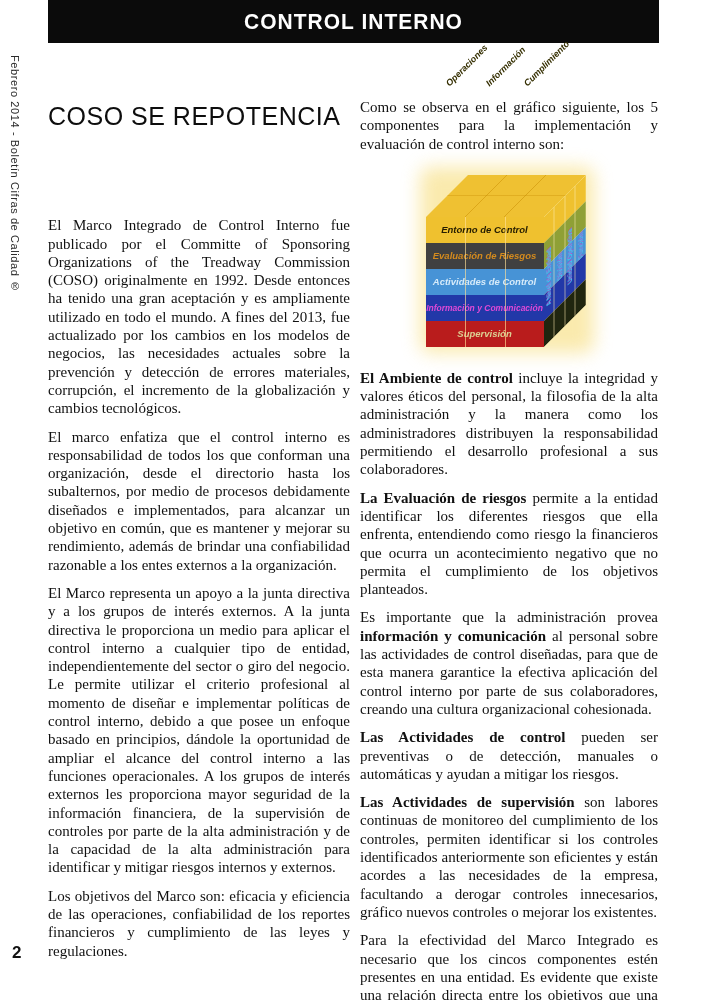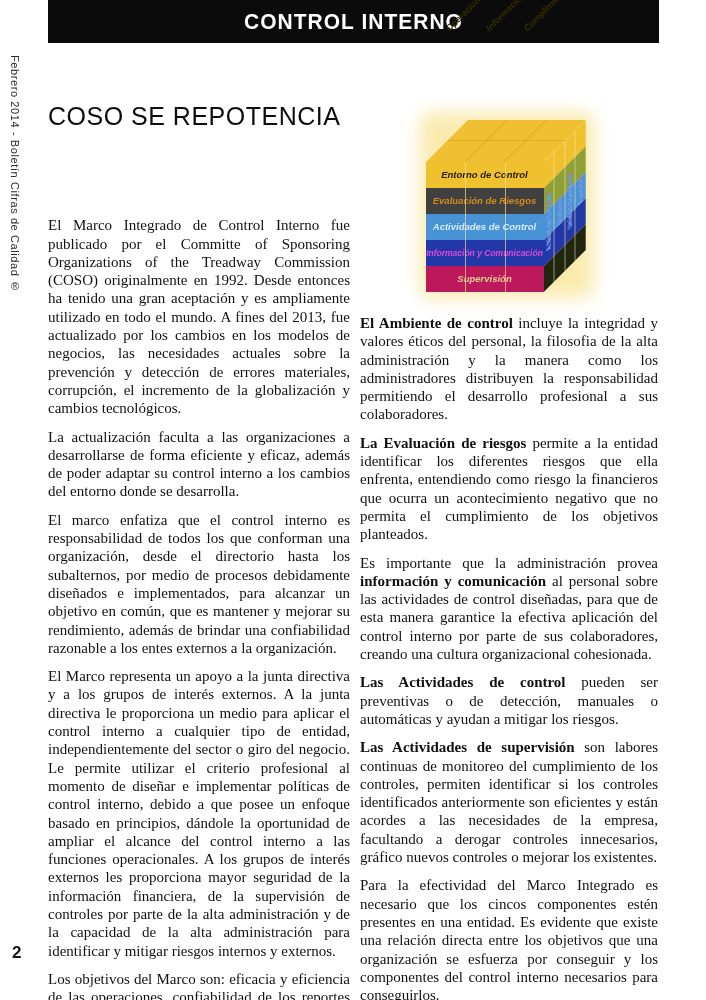--- a/index.html
+++ b/index.html
@@ -100,27 +100,27 @@
     <span class="header-title">CONTROL INTERNO</span>
   </div>
 
   <div class="spine">Febrero 2014 - Boletín Cifras de Calidad ®</div>
 
   <div class="page-number">2</div>
 
   <div class="col col-left">
     <div class="article-heading">COSO SE REPOTENCIA</div>
     <p>El Marco Integrado de Control Interno fue publicado por el Committe of Sponsoring Organizations of the Treadway Commission (COSO) originalmente en 1992. Desde entonces ha tenido una gran aceptación y es ampliamente utilizado en todo el mundo. A fines del 2013, fue actualizado por los cambios en los modelos de negocios, las necesidades actuales sobre la prevención y detección de errores materiales, corrupción, el incremento de la globalización y cambios tecnológicos.</p>
-    <p>La actualización faculta a las organizaciones a desarrollarse de forma eficiente y eficaz, además de poder adaptar su control interno a los cambios del entorno donde se desarrolla.</p>
     <p>El marco enfatiza que el control interno es responsabilidad de todos los que conforman una organización, desde el directorio hasta los subalternos, por medio de procesos debidamente diseñados e implementados, para alcanzar un objetivo en común, que es mantener y mejorar su rendimiento, además de brindar una confiabilidad razonable a los entes externos a la organización.</p>
     <p>El Marco representa un apoyo a la junta directiva y a los grupos de interés externos. A la junta directiva le proporciona un medio para aplicar el control interno a cualquier tipo de entidad, independientemente del sector o giro del negocio. Le permite utilizar el criterio profesional al momento de diseñar e implementar políticas de control interno, debido a que posee un enfoque basado en principios, dándole la oportunidad de ampliar el alcance del control interno a las funciones operacionales. A los grupos de interés externos les proporciona mayor seguridad de la información financiera, de la supervisión de controles por parte de la alta administración y de la capacidad de la alta administración para identificar y mitigar riesgos internos y externos.</p>
     <p>Los objetivos del Marco son: eficacia y eficiencia de las operaciones, confiabilidad de los reportes financieros y cumplimiento de las leyes y regulaciones.</p>
   </div>
 
   <div class="col col-right">
+    <p>Como se observa en el gráfico siguiente, los 5 componentes para la implementación y evaluación de control interno son:</p>
 
     <div class="cube-fig">
       <div class="cube-glow" style="background: rgb(246, 217, 107);"></div>
 
       <div class="cube-top" style="background-color: rgb(239, 193, 50);"></div>
 
       <div class="top-labels">
         <span class="top-label tl0">Operaciones</span>
         <span class="top-label tl1">Información</span>
         <span class="top-label tl2">Cumplimiento</span>
@@ -132,21 +132,21 @@
         </div>
         <div class="cube-row" style="background: #404040; color: rgb(211, 138, 30);">
           <span>Evaluación de Riesgos</span>
         </div>
         <div class="cube-row" style="background: rgb(71, 147, 214); color: rgb(214, 235, 250);">
           <span>Actividades de Control</span>
         </div>
         <div class="cube-row" style="background: rgb(34, 56, 168); color: rgb(224, 73, 214);">
           <span>Información y Comunicación</span>
         </div>
-        <div class="cube-row" style="background: #be185d; color: rgb(220, 208, 147);">
+        <div class="cube-row" style="background: #b91c1c; color: rgb(220, 208, 147);">
           <span>Supervisión</span>
         </div>
         <div class="front-grid fg1"></div>
         <div class="front-grid fg2"></div>
       </div>
 
       <div class="cube-side">
         <div class="side-band sb0" style="background: rgb(239, 193, 47);"></div>
         <div class="side-band sb1" style="background: rgb(143, 160, 54);"></div>
         <div class="side-band sb2" style="background: rgb(71, 147, 214);"></div>

